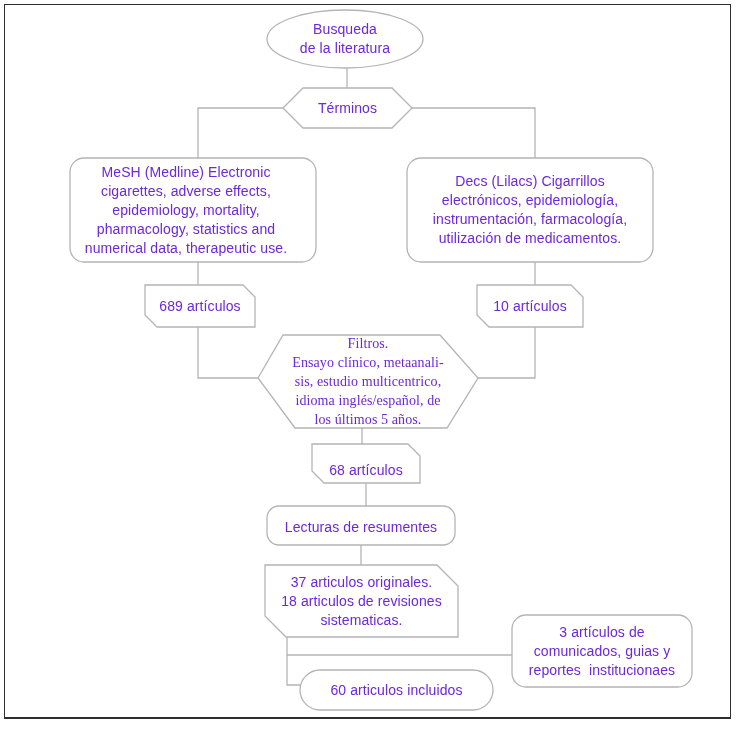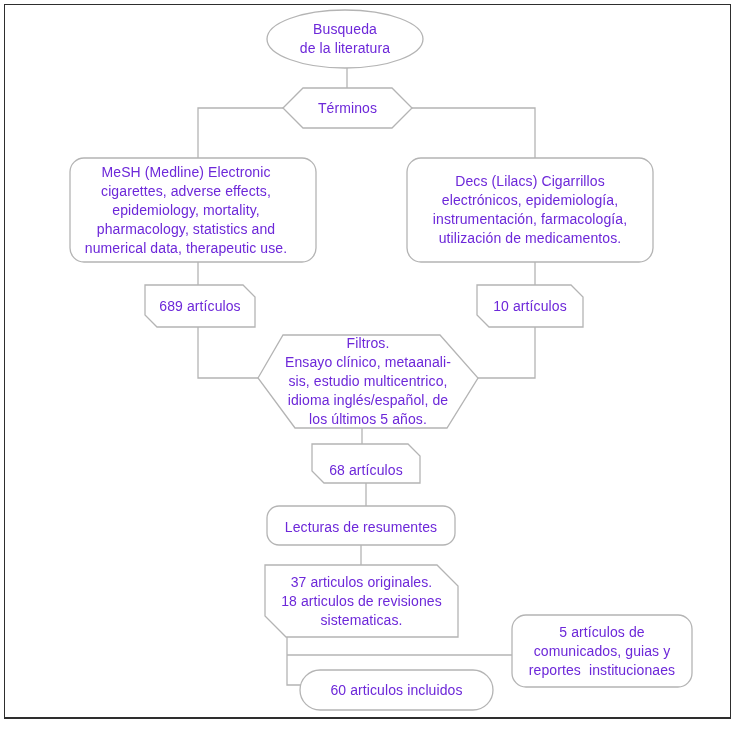--- a/index.html
+++ b/index.html
@@ -89,34 +89,34 @@
 
   <div class="label" style="left:409px; top:160px; width:242px; height:100px;">Decs (Lilacs) Cigarrillos
 electrónicos, epidemiología,
 instrumentación, farmacología,
 utilización de medicamentos.</div>
 
   <div class="label" style="left:145px; top:285px; width:110px; height:42px;">689 artículos</div>
 
   <div class="label" style="left:477px; top:285px; width:106px; height:42px;">10 artículos</div>
 
-  <div class="label" style="left:258px; top:335px; width:220px; height:93px;">Filtros.
+  <div class="label" style="left:258px; top:335px; width:220px; height:93px;font-family:Liberation Serif, serif;">Filtros.
 Ensayo clínico, metaanali-
 sis, estudio multicentrico,
 idioma inglés/español, de
 los últimos 5 años.</div>
 
   <div class="label" style="left:312px; top:444px; width:108px; height:52px;">68 artículos</div>
 
   <div class="label" style="left:267px; top:506px; width:188px; height:42px;">Lecturas de resumentes</div>
 
   <div class="label" style="left:265px; top:565px; width:193px; height:72px;">37 articulos originales.
 18 articulos de revisiones
 sistematicas.</div>
 
-  <div class="label" style="left:512px; top:615px; width:180px; height:72px;">5 artículos de
+  <div class="label" style="left:512px; top:615px; width:180px; height:72px;">3 artículos de
 comunicados, guias y
 reportes  institucionaes</div>
 
   <div class="label" style="left:300px; top:670px; width:193px; height:40px;">60 articulos incluidos</div>
 
   <div class="frame"></div>
 </div>
 
 </body></html>

